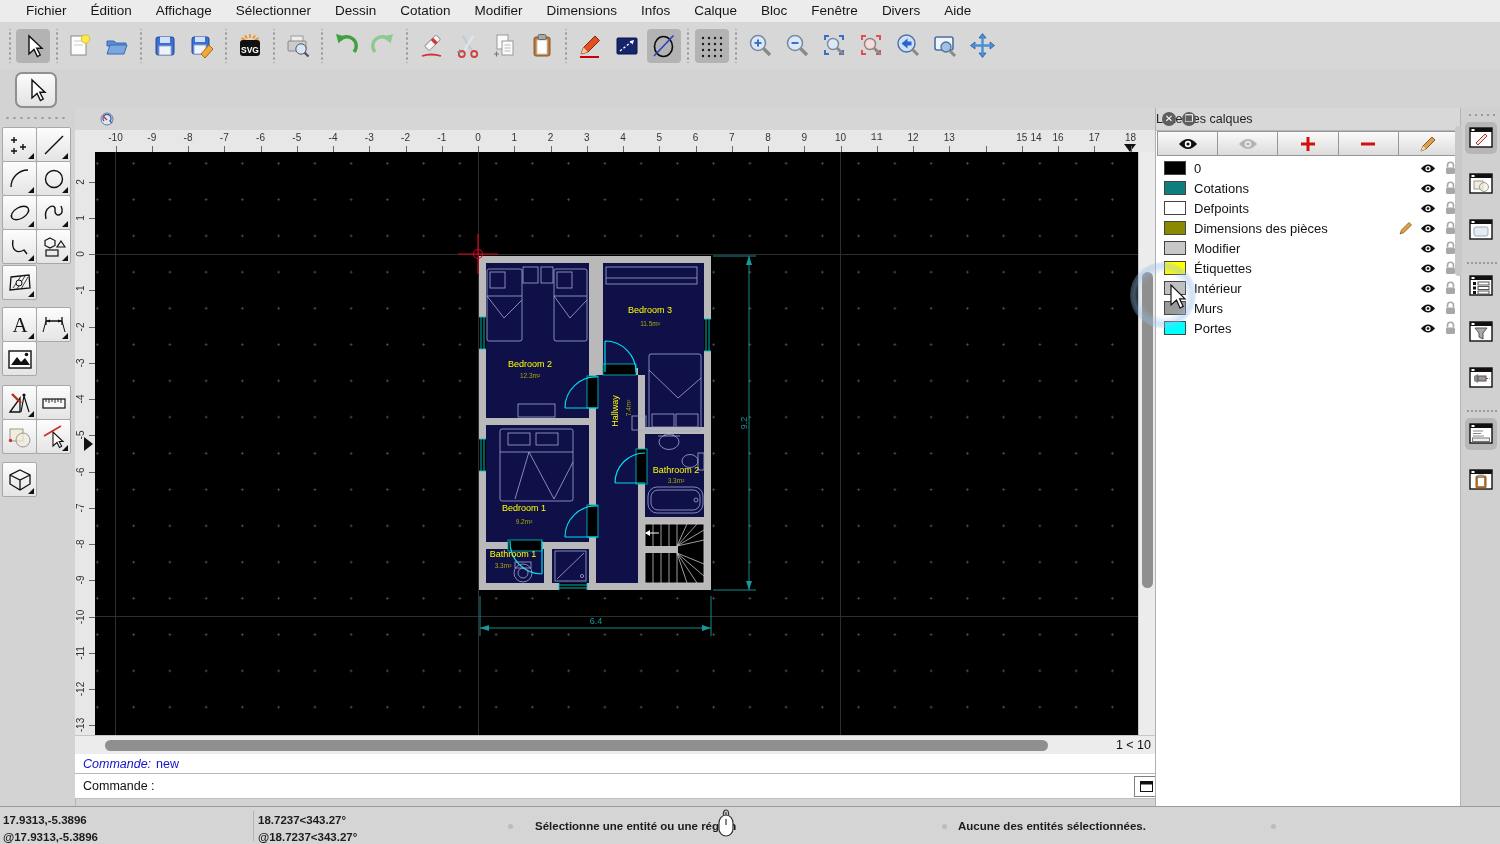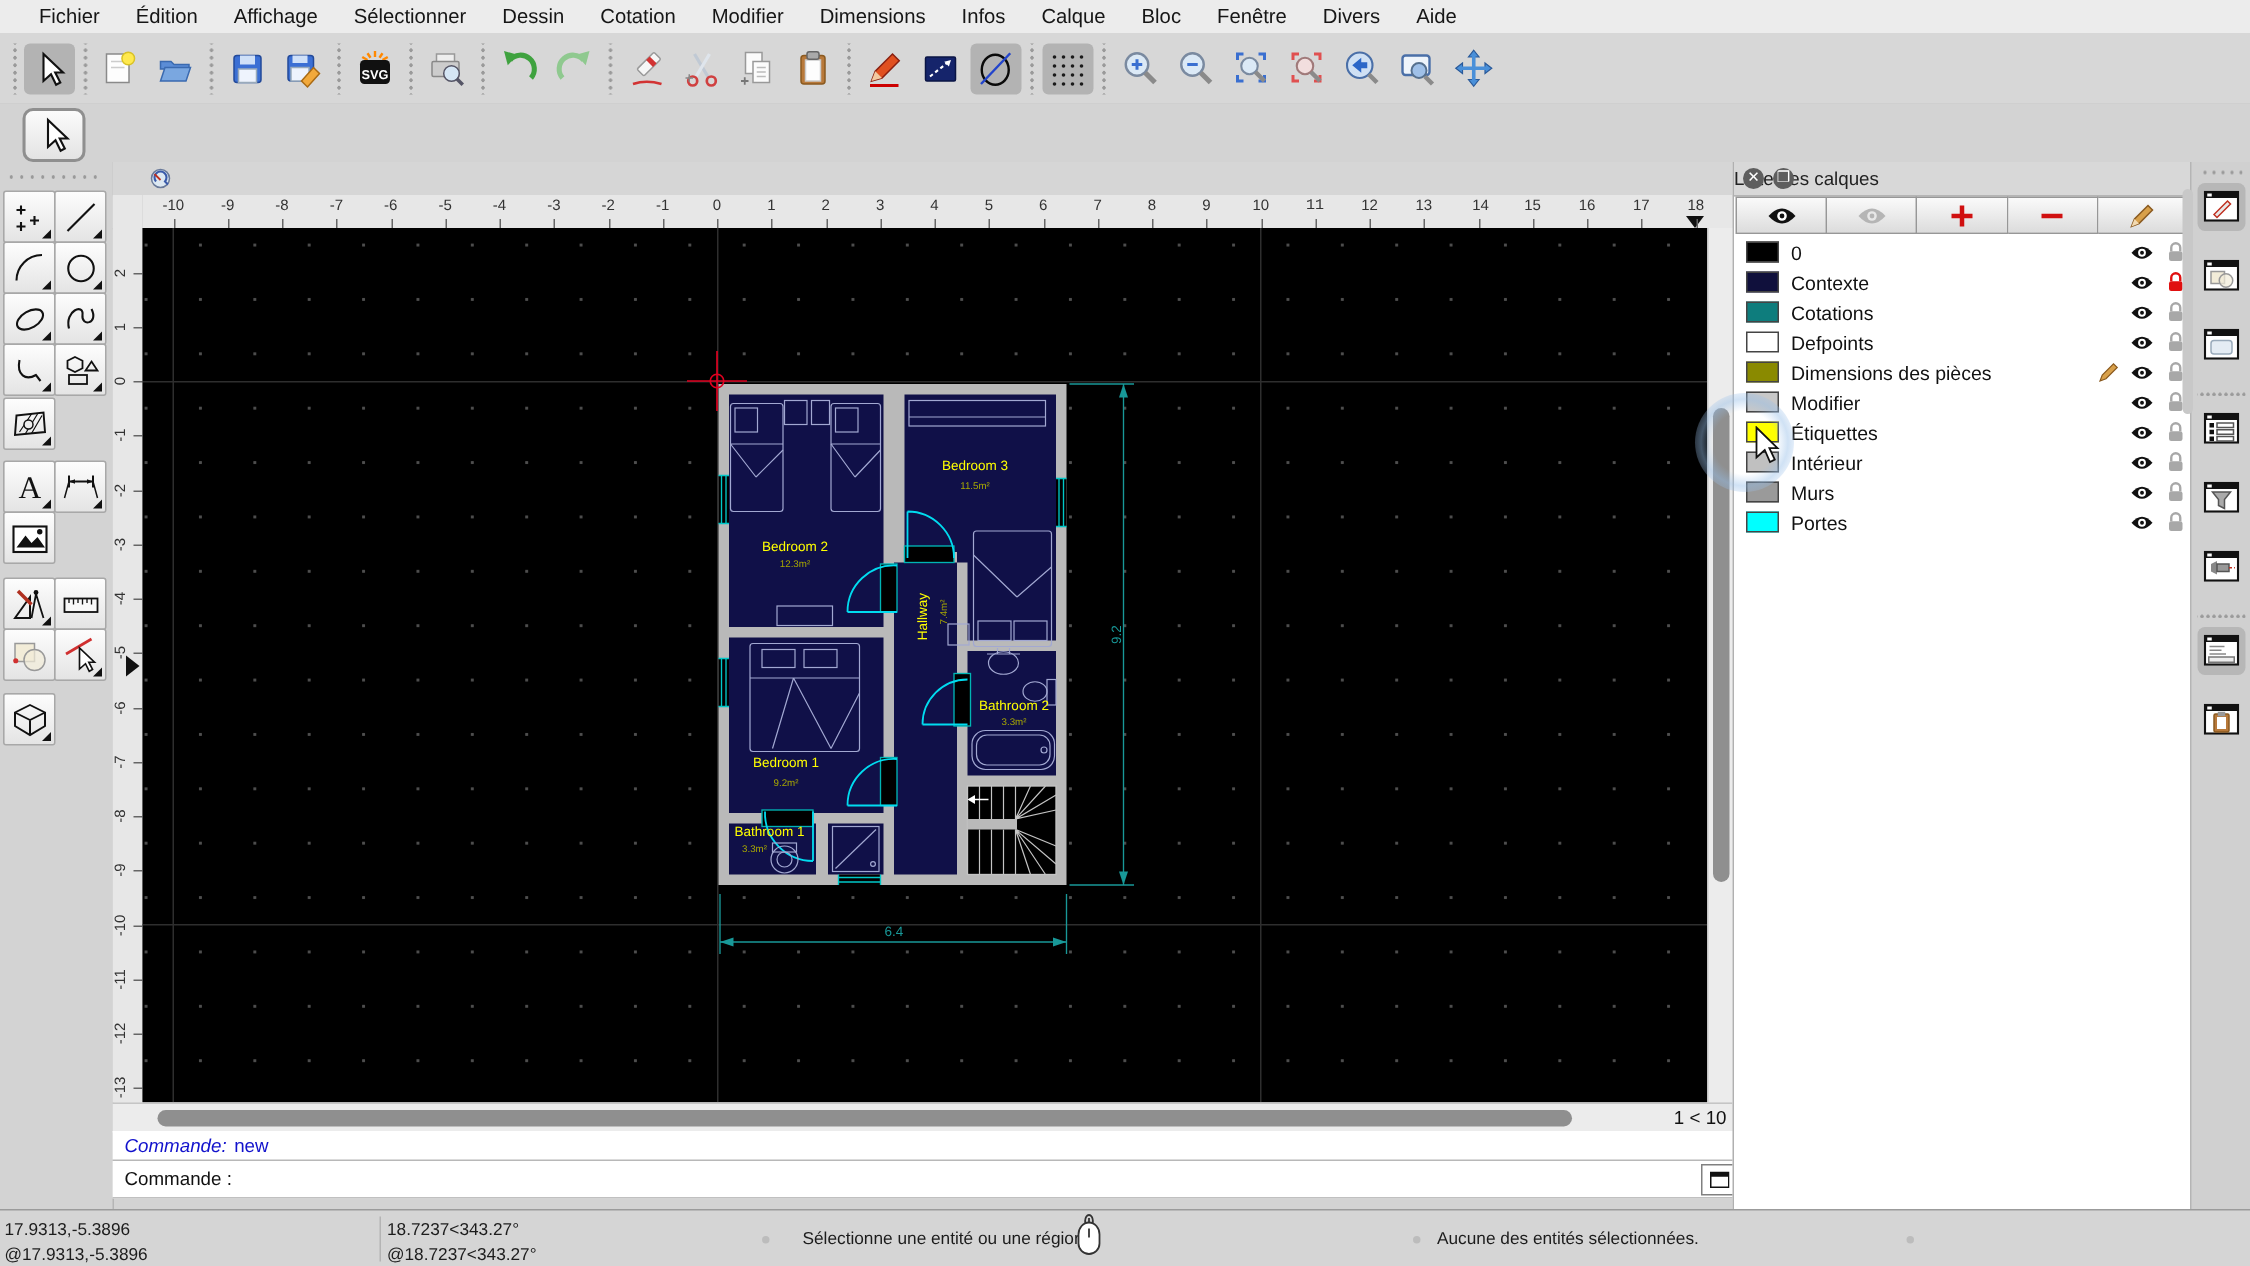--- a/index.html
+++ b/index.html
@@ -90,21 +90,21 @@
   
   #dockstrip{left:1460px;top:108px;width:40px;height:698px;background:#d0d0d0;border-left:1px solid #b5b5b5;}
   .dbtn{position:absolute;left:4px;width:32px;height:32px;border-radius:5px;display:flex;align-items:center;justify-content:center;}
   .dbtn.sel{background:#b7b7b7;}
   .dsep{position:absolute;left:4px;width:32px;height:4px;
         background:radial-gradient(circle,#9a9a9a 1px,transparent 1.3px) 1px 1px/4px 4px repeat-x;}
   #strip-dots{position:absolute;left:6px;top:4px;width:28px;height:5px;
         background:radial-gradient(circle,#9a9a9a 1px,transparent 1.3px) 0 1px/6px 4px repeat-x;}
   
   #statusbar{left:0;top:806px;width:1500px;height:38px;background:#d5d5d5;border-top:1px solid #9b9b9b;
-        font-size:11.5px;color:#1c1c1c;}
+        font-size:11.5px;color:#1c1c1c;font-weight:bold;}
   .st{position:absolute;white-space:nowrap;}
   .stsep{position:absolute;top:4px;height:30px;width:1px;background:#b4b4b4;}
   .stdot{position:absolute;top:17px;width:5px;height:5px;border-radius:50%;background:#bcbcbc;}
   svg{display:block;}
 </style>
 </head>
 <body>
 
 <div id="menubar" class="abs">
     <span class="menu-item">Fichier</span>
@@ -508,21 +508,21 @@
     <span class="hnum" style="left: 694.25px;">9</span>
     <i class="htick" style="left: 709.25px;"></i>
     <span class="hnum" style="left: 730.5px;">10</span>
     <i class="htick" style="left: 745.5px;"></i>
     <span class="hnum" style="left: 766.75px; font-family: Liberation Mono, monospace;">11</span>
     <i class="htick" style="left: 781.75px;"></i>
     <span class="hnum" style="left: 803px;">12</span>
     <i class="htick" style="left: 818px;"></i>
     <span class="hnum" style="left: 839.25px;">13</span>
     <i class="htick" style="left: 854.25px;"></i>
-    <span class="hnum" style="left: 877px; text-align: center;">14</span>
+    <span class="hnum" style="left: 926px; text-align: center;">14</span>
     <i class="htick" style="left: 890.5px;"></i>
     <span class="hnum" style="left: 911.75px;">15</span>
     <i class="htick" style="left: 926.75px;"></i>
     <span class="hnum" style="left: 948px;">16</span>
     <i class="htick" style="left: 963px;"></i>
     <span class="hnum" style="left: 984.25px;">17</span>
     <i class="htick" style="left: 999.25px;"></i>
     <span class="hnum" style="left: 1020.5px;">18</span>
     <i class="htick" style="left: 1035.5px;"></i>
   </div>
@@ -778,38 +778,20 @@
           </svg>
         </span>
         <span class="licon">
           <svg width="11" height="14" viewBox="0 0 11 14">
             <path d="M2.5,6.5 V4.2 a3,3 0 0 1 6,0 V6.5" fill="none" stroke="#a8a8a8" stroke-width="1.6"></path>
             <rect x="1" y="6.5" width="9" height="6.5" rx="1.5" fill="#a8a8a8"></rect>
           </svg>
         </span>
       </div>
       <div class="lrow">
-        <span class="swatch" style="background:#10103c"></span>
-        <span class="lname">Contexte</span>
-        <span class="lspacer"></span>
-        <span class="licon">
-          <svg width="16" height="11" viewBox="0 0 16 11">
-            <path d="M1,5.5 Q8,-2.5 15,5.5 Q8,13.5 1,5.5 Z" fill="#111"></path>
-            <circle cx="8" cy="5.5" r="2.6" fill="#fff"></circle>
-            <circle cx="8" cy="5.5" r="1.3" fill="#111"></circle>
-          </svg>
-        </span>
-        <span class="licon">
-          <svg width="11" height="14" viewBox="0 0 11 14">
-            <path d="M2.5,6.5 V4.2 a3,3 0 0 1 6,0 V6.5" fill="none" stroke="#e01010" stroke-width="1.6"></path>
-            <rect x="1" y="6.5" width="9" height="6.5" rx="1.5" fill="#e01010"></rect>
-          </svg>
-        </span>
-      </div>
-      <div class="lrow">
         <span class="swatch" style="background:#0e7d7d"></span>
         <span class="lname">Cotations</span>
         <span class="lspacer"></span>
         <span class="licon">
           <svg width="16" height="11" viewBox="0 0 16 11">
             <path d="M1,5.5 Q8,-2.5 15,5.5 Q8,13.5 1,5.5 Z" fill="#111"></path>
             <circle cx="8" cy="5.5" r="2.6" fill="#fff"></circle>
             <circle cx="8" cy="5.5" r="1.3" fill="#111"></circle>
           </svg>
         </span>

